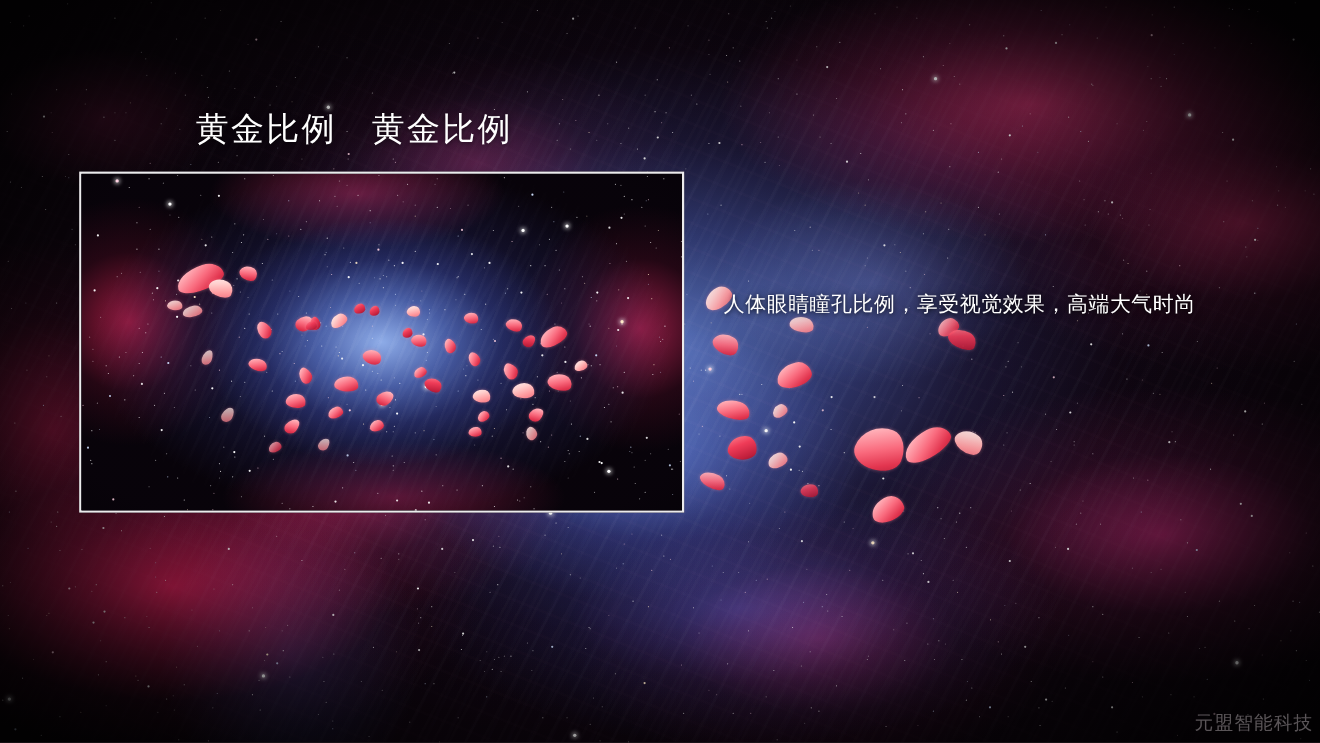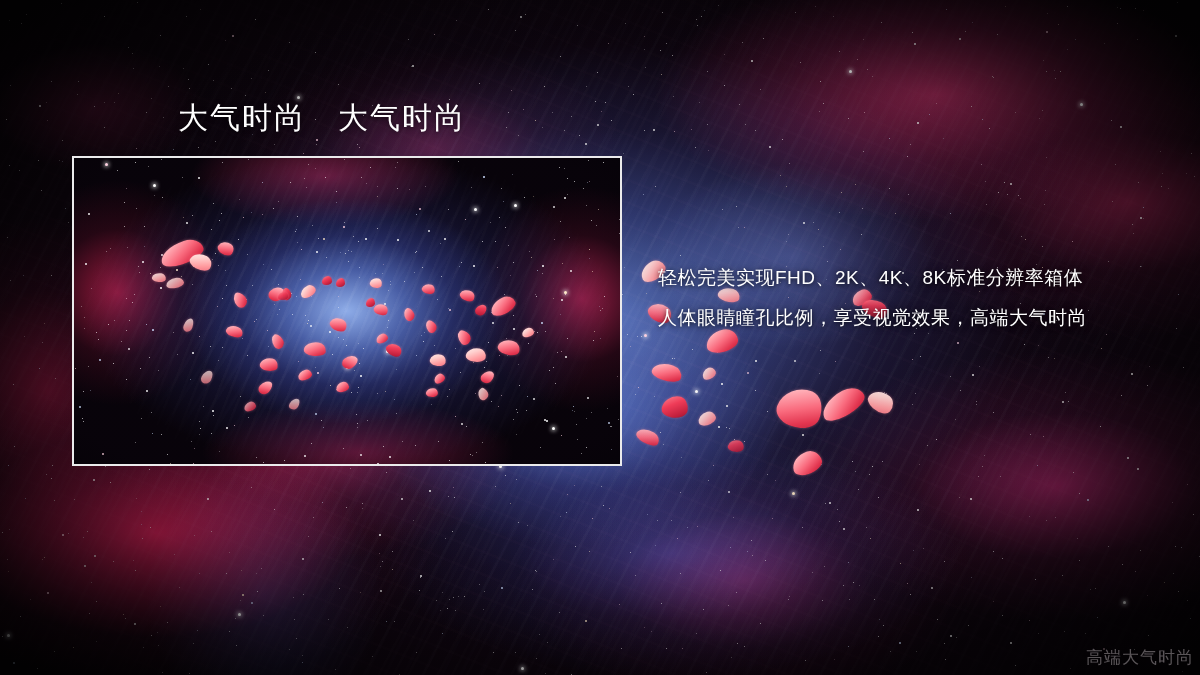--- a/index.html
+++ b/index.html
@@ -1163,21 +1163,21 @@
       <div class="petal deep" style="left:662px;top:396px;width:26px;height:22px;transform:rotate(8deg);opacity:1;"></div>
       <div class="petal" style="left:636px;top:430px;width:24px;height:14px;transform:rotate(30deg);opacity:0.95;"></div>
       <div class="petal pale" style="left:698px;top:412px;width:18px;height:13px;transform:rotate(-16deg);opacity:0.9;"></div>
       <div class="petal" style="left:778px;top:388px;width:44px;height:40px;transform:rotate(22deg);opacity:1;"></div>
       <div class="petal" style="left:792px;top:452px;width:30px;height:22px;transform:rotate(-18deg);opacity:1;"></div>
       <div class="petal" style="left:820px;top:392px;width:46px;height:24px;transform:rotate(-28deg);opacity:1;"></div>
       <div class="petal pale" style="left:868px;top:392px;width:26px;height:20px;transform:rotate(40deg);opacity:0.95;"></div>
       <div class="petal deep" style="left:728px;top:440px;width:16px;height:12px;transform:rotate(12deg);opacity:0.85;"></div>
     </div>
 
-  <div class="title">大气时尚　大气时尚</div>
+  <div class="title">黄金比例　黄金比例</div>
 
   <div class="panel">
     <div class="panel-inner">
       <div class="panel-bg"></div>
       <div class="panel-wisp"></div>
       <div class="stars" id="panel-stars">
           <i style="left:268.8px;top:68.2px;width:2px;height:2px;opacity:0.92;background:#ffd2e2"></i>
           <i style="left:264.4px;top:178.7px;width:1px;height:1px;opacity:0.60;background:#ffffff"></i>
           <i style="left:340.0px;top:114.1px;width:1px;height:1px;opacity:0.41;background:#ffffff"></i>
           <i style="left:381.2px;top:258.2px;width:1px;height:1px;opacity:0.81;background:#ffd2e2"></i>
@@ -1634,19 +1634,18 @@
           <div class="petal" style="left:408px;top:212px;width:11px;height:14px;transform:rotate(42deg);opacity:1;"></div>
           <div class="petal pale" style="left:404px;top:230px;width:10px;height:12px;transform:rotate(-28deg);opacity:0.85;"></div>
           <div class="petal pale" style="left:128px;top:212px;width:10px;height:14px;transform:rotate(26deg);opacity:0.75;"></div>
           <div class="petal" style="left:170px;top:244px;width:12px;height:9px;transform:rotate(-16deg);opacity:0.8;"></div>
           <div class="petal pale" style="left:216px;top:240px;width:9px;height:12px;transform:rotate(30deg);opacity:0.75;"></div>
         </div>
     </div>
   </div>
 
   <div class="body-text">
-    <div class="line">轻松完美实现FHD、2K、4K、8K标准分辨率箱体</div>
     <div class="line">人体眼睛瞳孔比例，享受视觉效果，高端大气时尚</div>
   </div>
 
-  <div class="watermark">高端大气时尚</div>
+  <div class="watermark">元盟智能科技</div>
 
 </div>
 
 </body></html>

